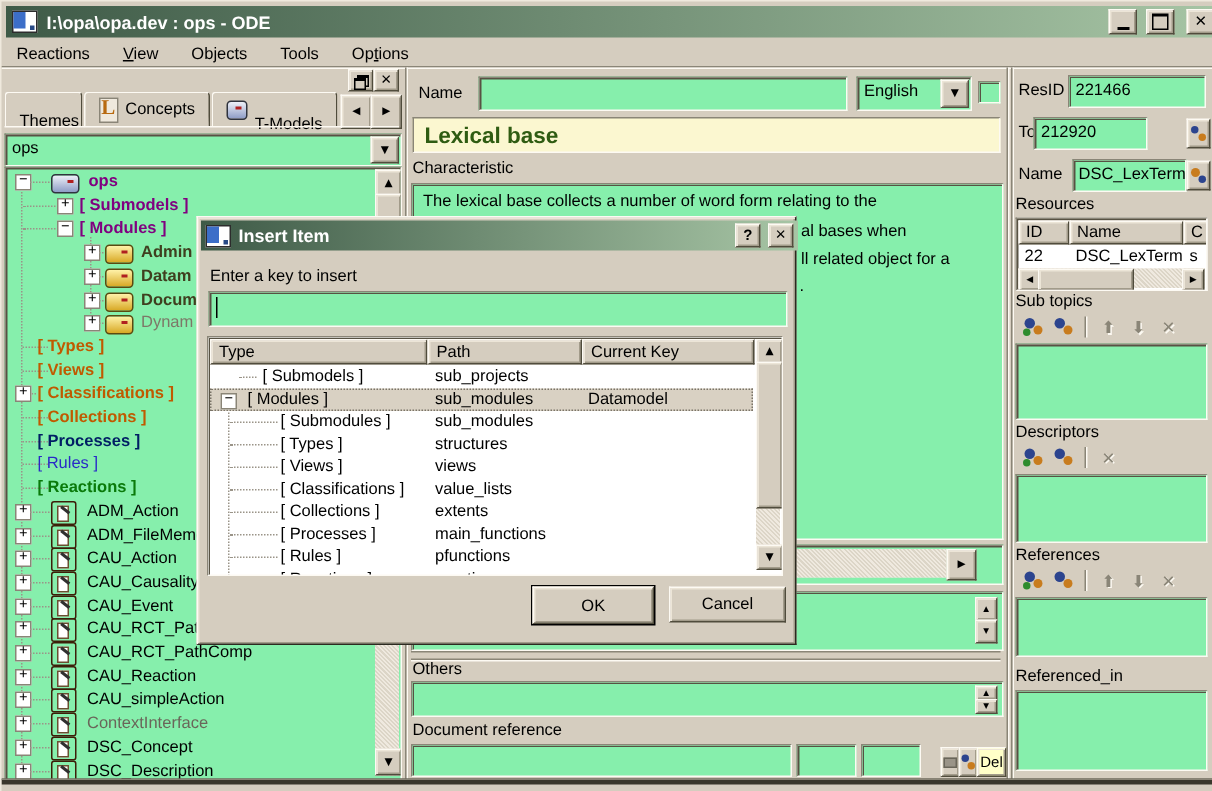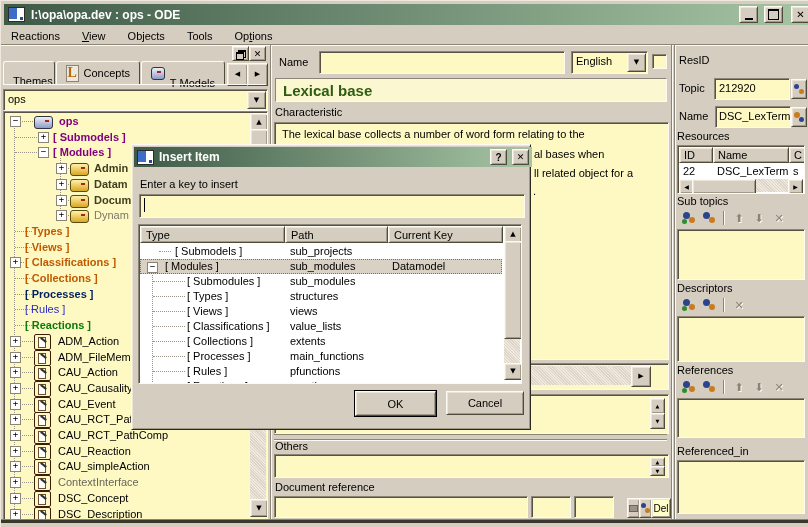--- a/index.html
+++ b/index.html
@@ -4,21 +4,21 @@
 <style>
   html,body{margin:0;padding:0;background:#777;}
   #app{position:relative;width:808px;height:527px;background:#d5cdbf;
        font-family:"Liberation Sans",sans-serif;font-size:11px;color:#000;
        overflow:hidden;border-top:1px solid #efe9dd;border-left:1px solid #efe9dd;}
   .abs{position:absolute;}
   .nowrap{white-space:nowrap;}
   
   .raised{background:#d5cdbf;border:1px solid;border-color:#fdfaf3 #504c3c #504c3c #fdfaf3;
           box-shadow:inset 1px 1px 0 #ece5d7, inset -1px -1px 0 #a29b8a;}
-  .sunken{background:#fef9c3;border:1px solid;border-color:#8a8577 #fdfaf3 #fdfaf3 #8a8577;
+  .sunken{background:#86efac;border:1px solid;border-color:#8a8577 #fdfaf3 #fdfaf3 #8a8577;
           box-shadow:inset 1px 1px 0 #575243;}
   .groove-h{border-top:1px solid #8a8577;border-bottom:1px solid #fdfaf3;height:0;}
   .groove-v{border-left:1px solid #8a8577;border-right:1px solid #fdfaf3;width:0;}
   .btn{display:flex;align-items:center;justify-content:center;cursor:default;}
   .glyph{font-family:"DejaVu Sans",sans-serif;}
   .sb-glyph{font-family:"DejaVu Sans",sans-serif;font-size:7px;line-height:7px;color:#000;}
   
   .tbar{background:linear-gradient(to right,#3e5a47,#a7c5a5);color:#fff;font-weight:bold;
         display:flex;align-items:center;}
   .appicon{width:15px;height:13px;background:#fff;border:1px solid #2c2c2c;position:relative;flex:none;}
@@ -355,23 +355,26 @@
       </span>
     </div>
   <div class="abs raised btn" style="left:650px;top:497px;width:18px;height:18px;background:#ffffc8;font-size:10px;">
     <span>Del</span>
     </div>
 
   <div class="abs groove-v" style="left:670px;top:44px;height:475px;"></div>
   <div class="abs groove-v" style="left:673px;top:44px;height:475px;"></div>
 
   <div class="abs lbl" style="left:678px;top:53px;">ResID</div>
+  <div class="abs sunken" style="left:711px;top:49px;width:90px;height:20px;">
+    <div class="fieldtext nowrap">221466</div>
+    </div>
 
   <div class="abs lbl" style="left:678px;top:81px;">Topic</div>
-  <div class="abs sunken" style="left:713px;top:77px;width:74px;height:20px;">
+  <div class="abs sunken" style="left:688px;top:77px;width:74px;height:20px;">
     <div class="fieldtext nowrap">212920</div>
     </div>
   <div class="abs raised btn" style="left:790px;top:78px;width:14px;height:18px;">
     <span class="mol" style="width:10px;height:12px;">
         <i class="b" style="width:5px;height:5px;left:0;top:1px;"></i>
         <i class="o" style="width:5px;height:5px;right:0;bottom:1px;"></i>
       </span>
     </div>
 
   <div class="abs lbl" style="left:678px;top:109px;">Name</div>

